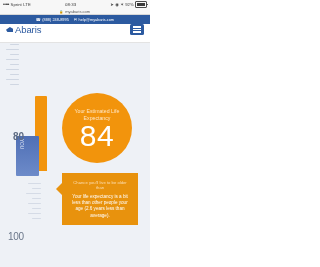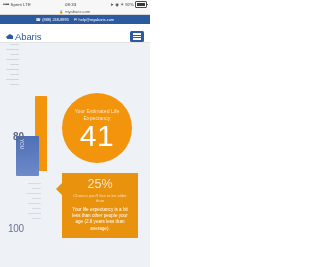--- a/index.html
+++ b/index.html
@@ -38,21 +38,21 @@
   
   .contactbar{
     height:9px;background:#2c5aa0;display:flex;align-items:center;justify-content:center;
     gap:5px;color:#ffffff;font-size:3.9px;
   }
   .cb-item{display:flex;align-items:center;gap:1.4px;}
   .cb-ico{font-size:4px;line-height:1;display:inline-block;}
 
   
   .navbar{
-    height:18px;background:#ffffff;display:flex;align-items:flex-end;
+    height:18px;background:#ffffff;display:flex;align-items:flex-start;
     justify-content:space-between;padding:0 6px;border-bottom:0.5px solid #e3e3e3;
   }
   .brand{display:flex;align-items:center;gap:2px;}
   .brand-mark{
     width:7px;height:5px;background:#2c5aa0;
     clip-path:polygon(0% 55%,55% 0%,100% 35%,100% 100%,20% 100%);
   }
   .brand-text{font-size:9.5px;color:#2c5aa0;letter-spacing:-0.1px;}
   .burger{
     width:14px;height:11px;background:#2c5aa0;border-radius:1.5px;
@@ -78,21 +78,21 @@
     border-radius:1px;
   }
   .marker .vlabel{
     position:absolute;left:2.5px;top:3px;color:#dfe6f5;font-size:4.6px;
     writing-mode:vertical-rl;text-orientation:mixed;letter-spacing:0px;line-height:1;
   }
   .gauge-top-num{
     position:absolute;left:13px;top:88px;font-size:10px;color:#5d6b82;font-weight:bold;
   }
   .gauge-bot-num{
-    position:absolute;left:8px;top:180px;font-size:10px;color:#6a7689;letter-spacing:-0.3px;
+    position:absolute;left:8px;top:188px;font-size:10px;color:#6a7689;letter-spacing:-0.3px;
   }
   .lowticks{position:absolute;left:24px;top:140px;width:26px;height:50px;}
   .lowticks i{position:absolute;left:0;height:0.9px;background:#d5dbe6;border-radius:1px;}
 
   
   .circle{
     position:absolute;left:62px;top:50px;width:70px;height:70px;border-radius:50%;
     background:#f2940c;color:#ffffff;text-align:center;
     display:flex;flex-direction:column;align-items:center;justify-content:center;
   }
@@ -199,23 +199,22 @@
       <i style="top:20px;width:13px;left:4px;"></i>
       <i style="top:25px;width:9px;left:8px;"></i>
       <i style="top:30px;width:13px;left:4px;"></i>
       <i style="top:35px;width:9px;left:8px;"></i>
     </div>
 
     <div class="gauge-bot-num">100</div>
 
     <div class="circle">
       <div class="cap">Your Estimated Life Expectancy</div>
-      <div class="big">41</div>
+      <div class="big">84</div>
     </div>
 
     <div class="panel">
-      <div class="pct">25%</div>
       <div class="sub">Chance you'll live to be older than</div>
       <div class="desc">Your life expectancy is a bit less than other people your age (2.6 years less than average).</div>
     </div>
 
   </div>
 </div>
 
 </body></html>

